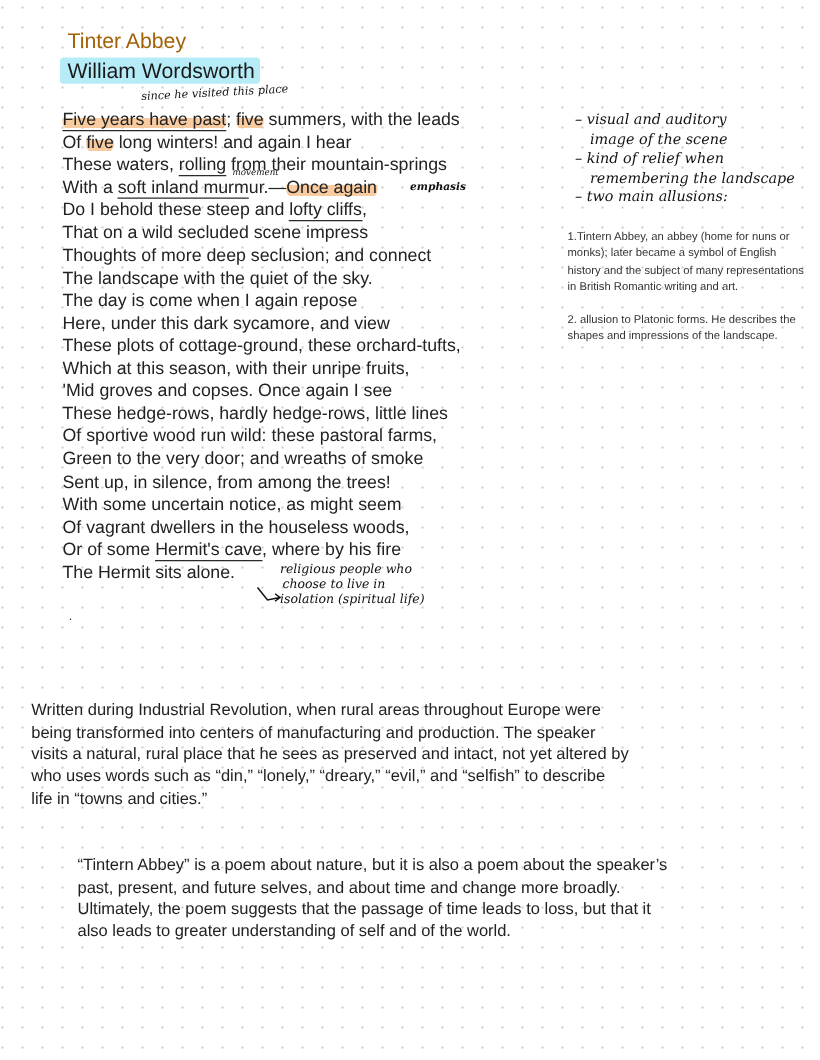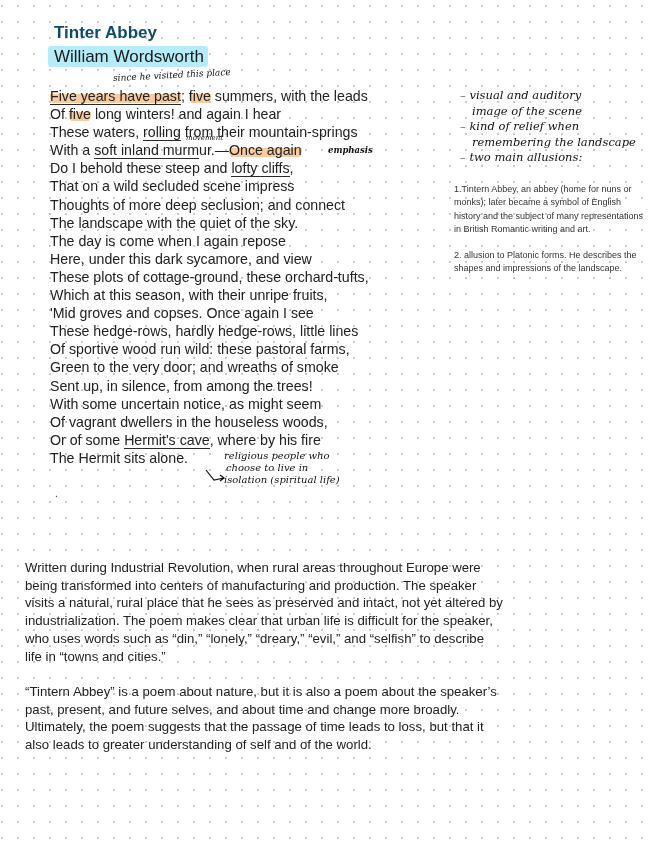--- a/index.html
+++ b/index.html
@@ -6,21 +6,21 @@
   body {
     width: 656px; height: 848px; position: relative; overflow: hidden;
     background-color: #ffffff;
     background-image: radial-gradient(circle, #c9c9c9 0.9px, transparent 1.2px);
     background-size: 16px 16px;
     background-position: -6px -2px;
     font-family: "Liberation Sans", sans-serif;
     color: #1f1f1f;
   }
   .abs { position: absolute; }
-  .title { left: 54px; top: 23px; font-size: 17px; line-height: 20px; color: #0c4a6e; font-weight: bold; }
+  .title { left: 54px; top: 23px; font-size: 17px; line-height: 20px; color: #a16207; }
   .author { left: 48px; top: 46px; font-size: 17px; line-height: 21px; padding: 0 4px 0 6px;
             background: #b5ecf8; border-radius: 3px; color: #1a1a1a; }
   .poem { left: 50px; top: 87px; font-size: 14.2px; line-height: 18.1px; color: #222; }
   .poem .line { white-space: nowrap; height: 18.1px; }
   .hl { background: linear-gradient(transparent 40%, rgba(246,186,128,0.75) 40%, rgba(246,186,128,0.75) 92%, transparent 92%); border-radius: 6px; }
   .ul { border-bottom: 1.6px solid #2a2a2a; }
   .hand { font-family: "DejaVu Serif", serif; font-style: italic; color: #111; }
   .margin-notes { left: 460px; top: 88px; width: 185px; font-size: 11.5px; line-height: 15.5px; }
   .margin-notes .n { white-space: nowrap; font-style: italic; }
   .footnotes { left: 454px; top: 183px; width: 190px; font-size: 9px; line-height: 13.3px; color: #333; }
@@ -95,22 +95,21 @@
 
 <div class="abs footnotes">
   <p>1.Tintern Abbey, an abbey (home for nuns or monks); later became a symbol of English history and the subject of many representations in British Romantic writing and art.</p>
   <p>2. allusion to Platonic forms. He describes the shapes and impressions of the landscape.</p>
 </div>
 
 <div class="abs para" style="top:559px;">
   <div class="pl">Written during Industrial Revolution, when rural areas throughout Europe were</div>
   <div class="pl">being transformed into centers of manufacturing and production. The speaker</div>
   <div class="pl">visits a natural, rural place that he sees as preserved and intact, not yet altered by</div>
-  <div class="pl">industrialization. The poem makes clear that urban life is difficult for the speaker,</div>
   <div class="pl">who uses words such as “din,” “lonely,” “dreary,” “evil,” and “selfish” to describe</div>
   <div class="pl">life in “towns and cities.”</div>
 </div>
-<div class="abs para" style="top:683px;">
+<div class="abs para" style="top:683px;margin-left:37px;">
   <div class="pl">“Tintern Abbey” is a poem about nature, but it is also a poem about the speaker’s</div>
   <div class="pl">past, present, and future selves, and about time and change more broadly.</div>
   <div class="pl">Ultimately, the poem suggests that the passage of time leads to loss, but that it</div>
   <div class="pl">also leads to greater understanding of self and of the world.</div>
 </div>
 
 </body></html>

